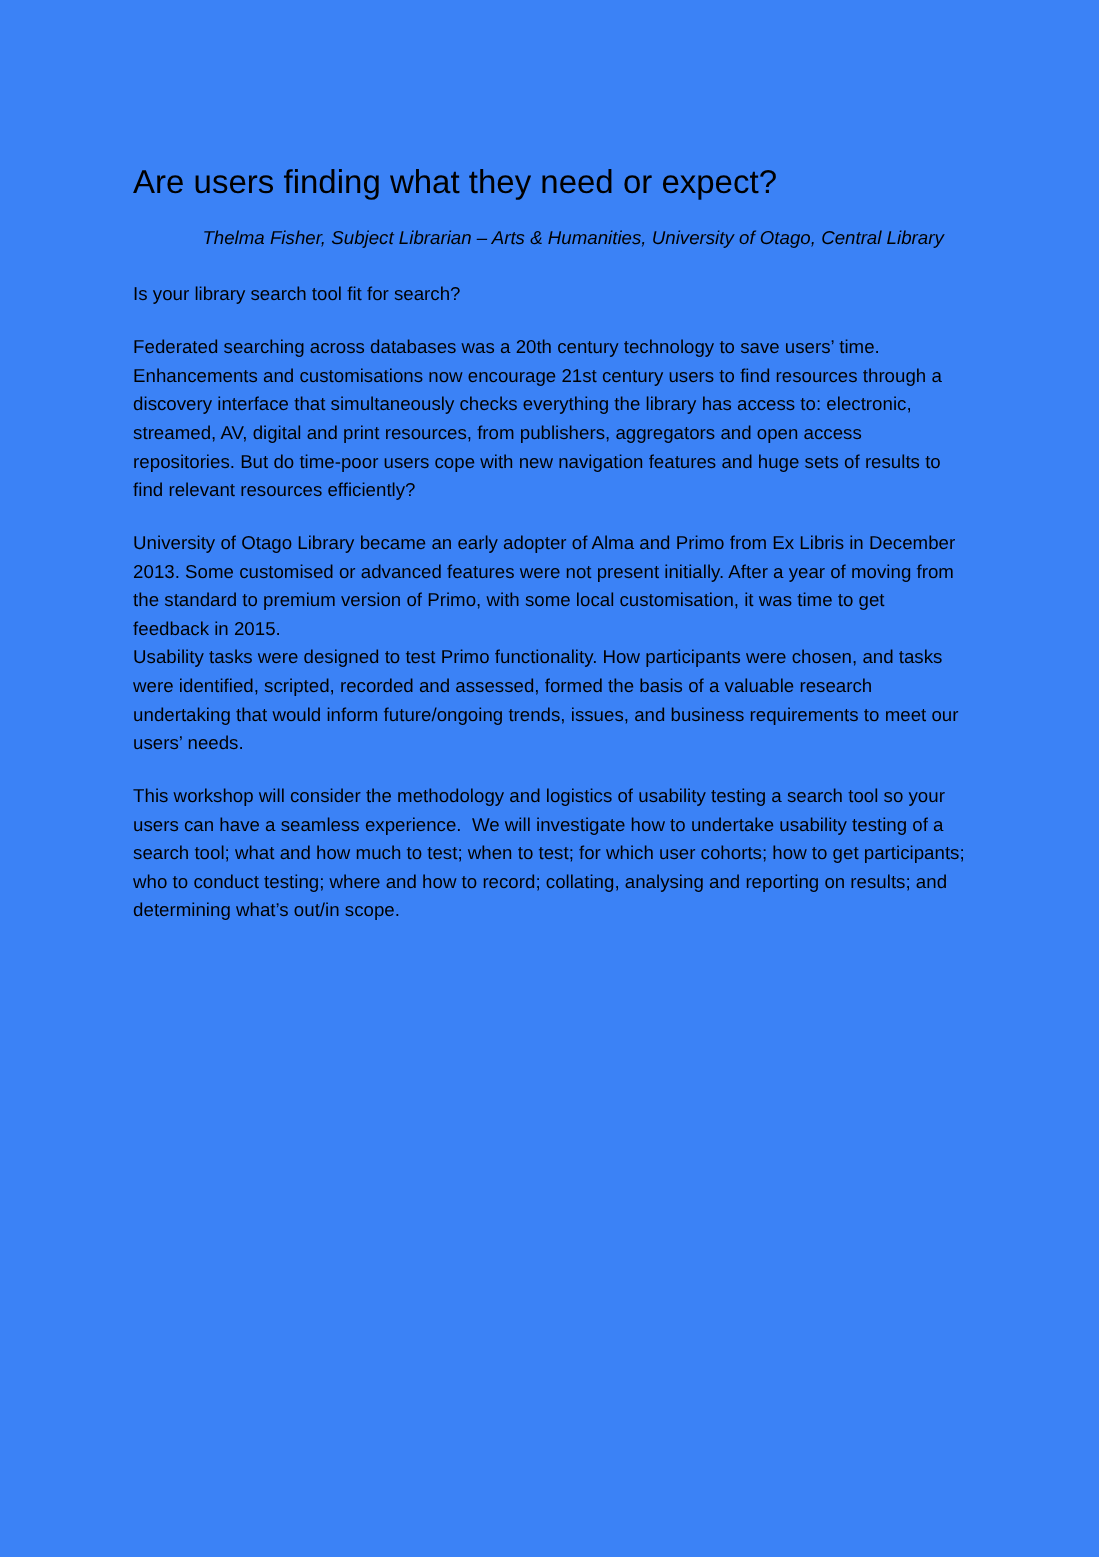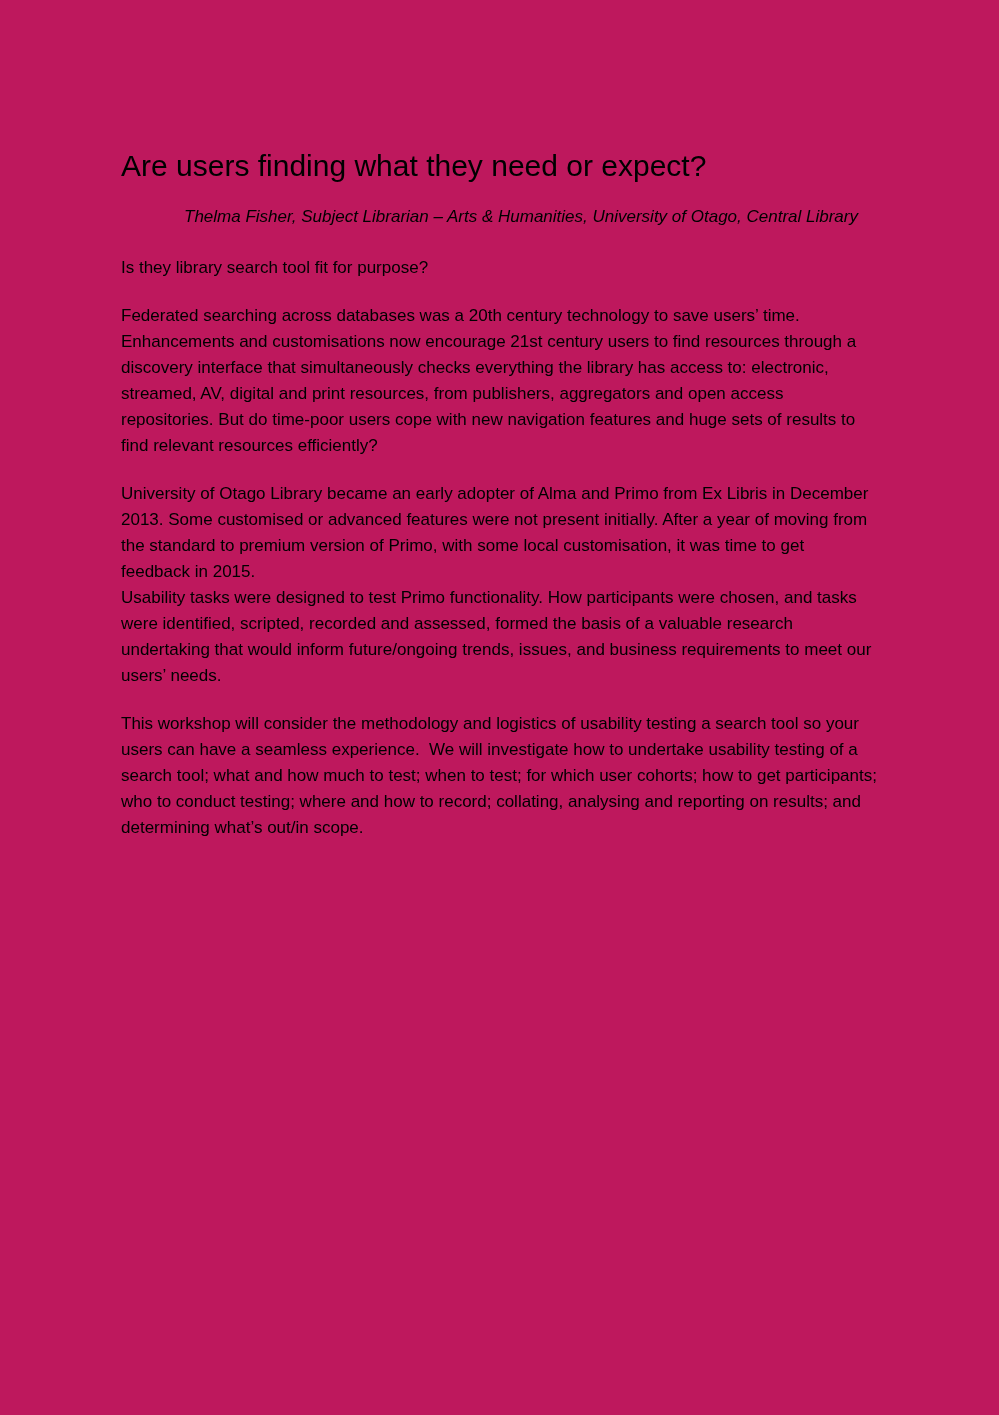--- a/index.html
+++ b/index.html
@@ -4,21 +4,21 @@
 <style>
   html, body {
     margin: 0;
     padding: 0;
     background: #ffffff;
   }
   .page {
     position: relative;
     width: 999px;
     height: 1415px;
-    background: #be185d;
+    background: #3b82f6;
     box-sizing: border-box;
     padding: 148px 0 0 121px;
     overflow: hidden;
     font-family: "Liberation Sans", sans-serif;
     color: #000000;
     -webkit-font-smoothing: antialiased;
   }
   .doc-title {
     font-size: 30px;
     font-weight: 400;
@@ -47,21 +47,21 @@
   }
 </style>
 </head>
 <body>
 
 <div class="page">
   <h1 class="doc-title">Are users finding what they need or expect?</h1>
 
   <p class="doc-byline">Thelma Fisher, Subject Librarian – Arts &amp; Humanities, University of Otago, Central Library</p>
 
-  <p class="doc-para">Is they library search tool fit for purpose?</p>
+  <p class="doc-para">Is your library search tool fit for search?</p>
 
   <p class="doc-para">Federated searching across databases was a 20th century technology to save users’ time. Enhancements and customisations now encourage 21st century users to find resources through a discovery interface that simultaneously checks everything the library has access to: electronic, streamed, AV, digital and print resources, from publishers, aggregators and open access repositories. But do time-poor users cope with new navigation features and huge sets of results to find relevant resources efficiently?</p>
 
   <p class="doc-para">University of Otago Library became an early adopter of Alma and Primo from Ex Libris in December 2013. Some customised or advanced features were not present initially. After a year of moving from the standard to premium version of Primo, with some local customisation, it was time to get feedback in 2015.
 Usability tasks were designed to test Primo functionality. How participants were chosen, and tasks were identified, scripted, recorded and assessed, formed the basis of a valuable research undertaking that would inform future/ongoing trends, issues, and business requirements to meet our users’ needs.</p>
 
   <p class="doc-para">This workshop will consider the methodology and logistics of usability testing a search tool so your users can have a seamless experience.  We will investigate how to undertake usability testing of a search tool; what and how much to test; when to test; for which user cohorts; how to get participants; who to conduct testing; where and how to record; collating, analysing and reporting on results; and determining what’s out/in scope.</p>
 </div>
 
 </body></html>

